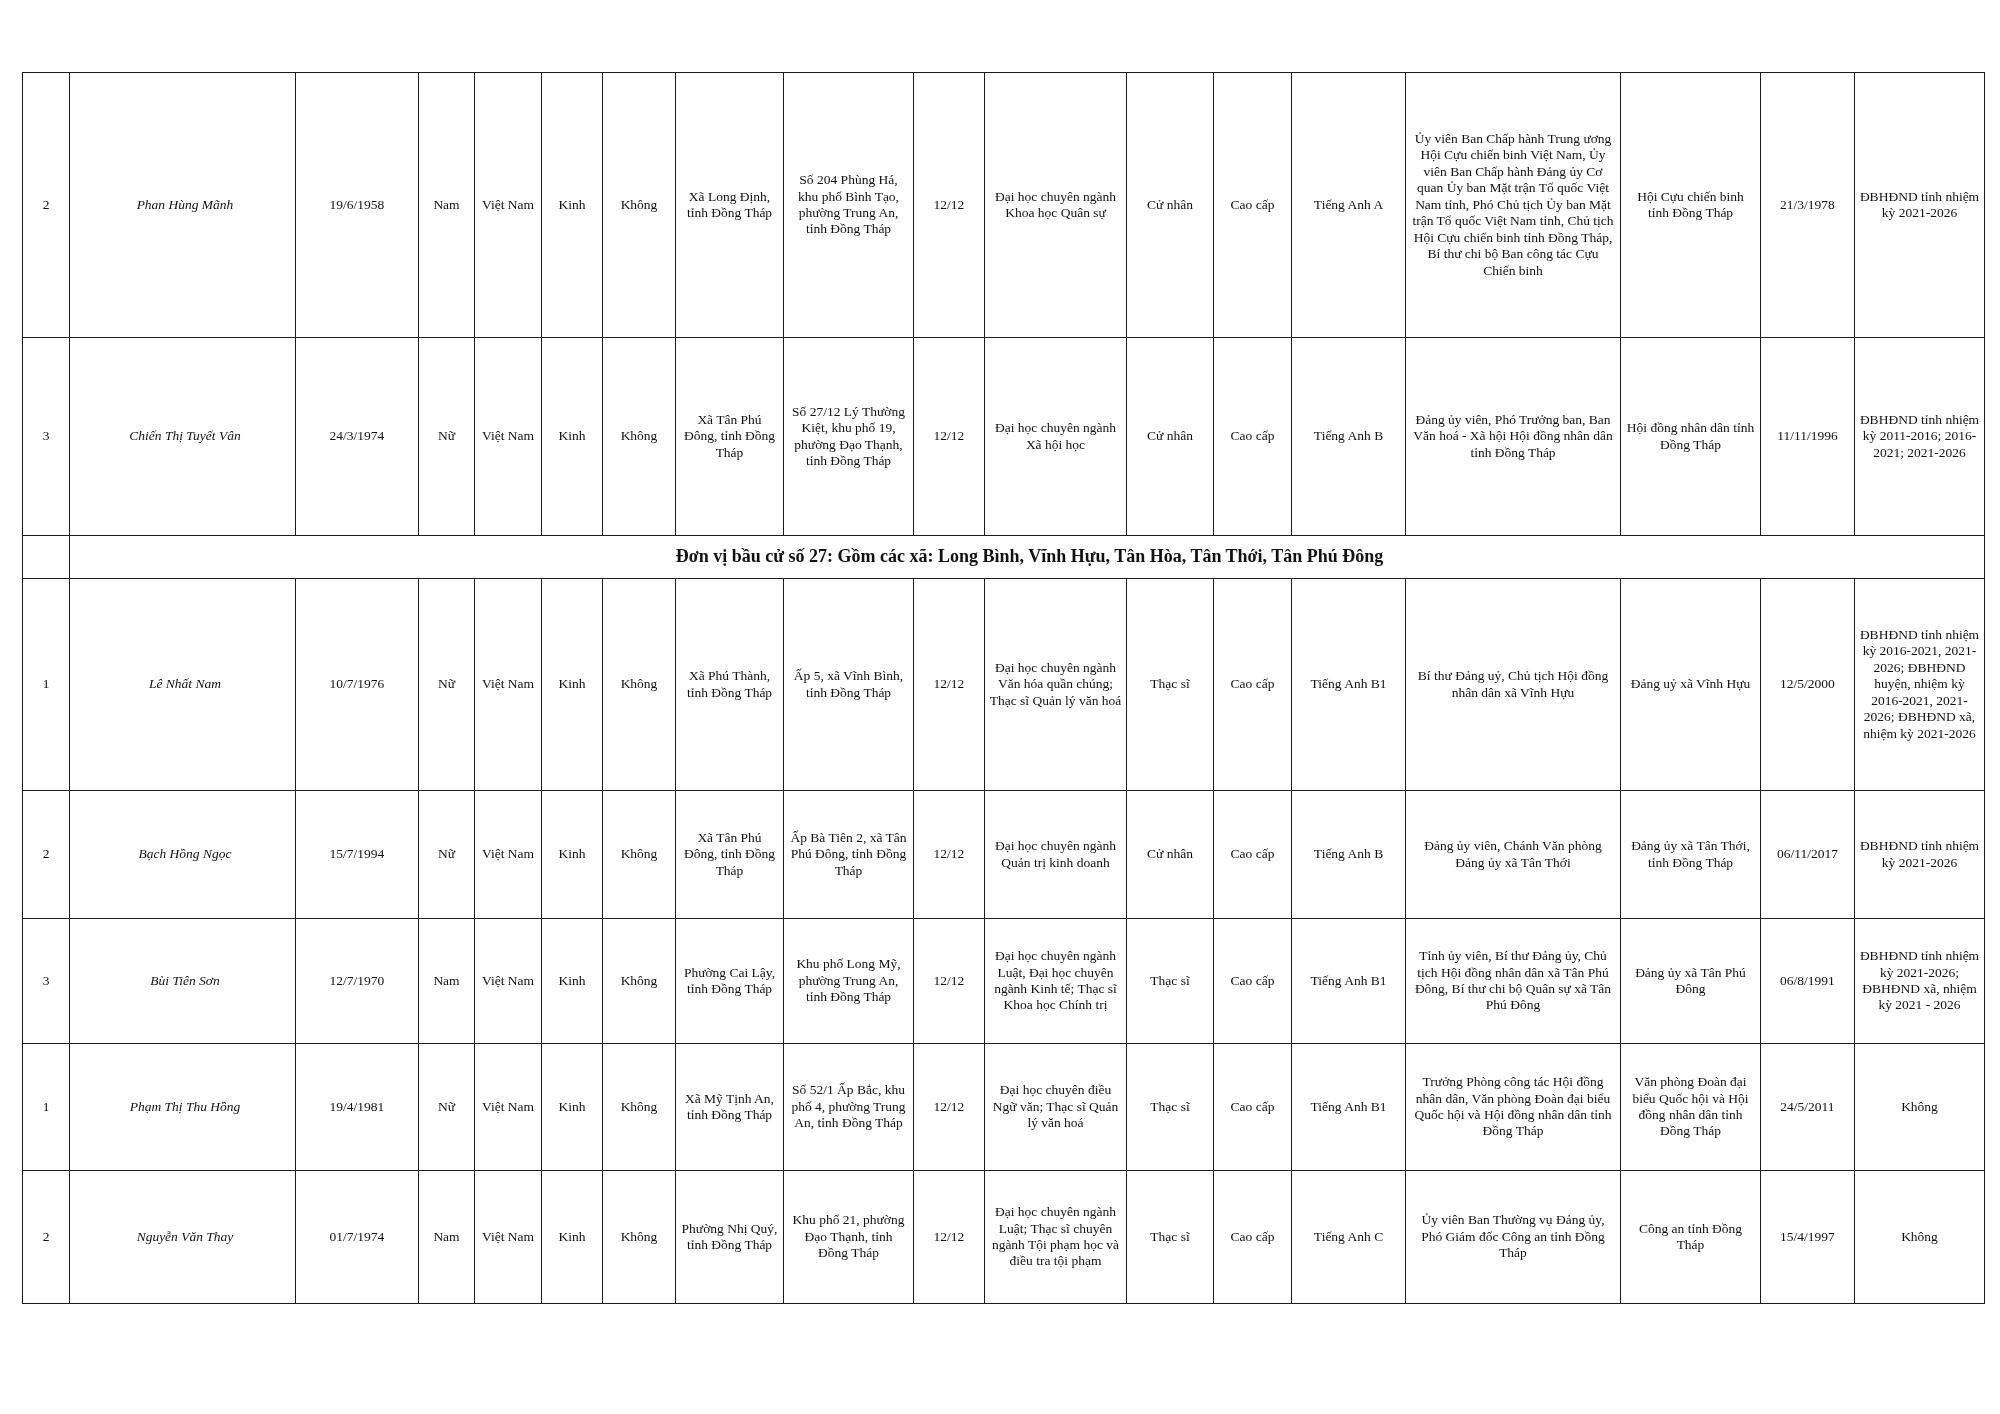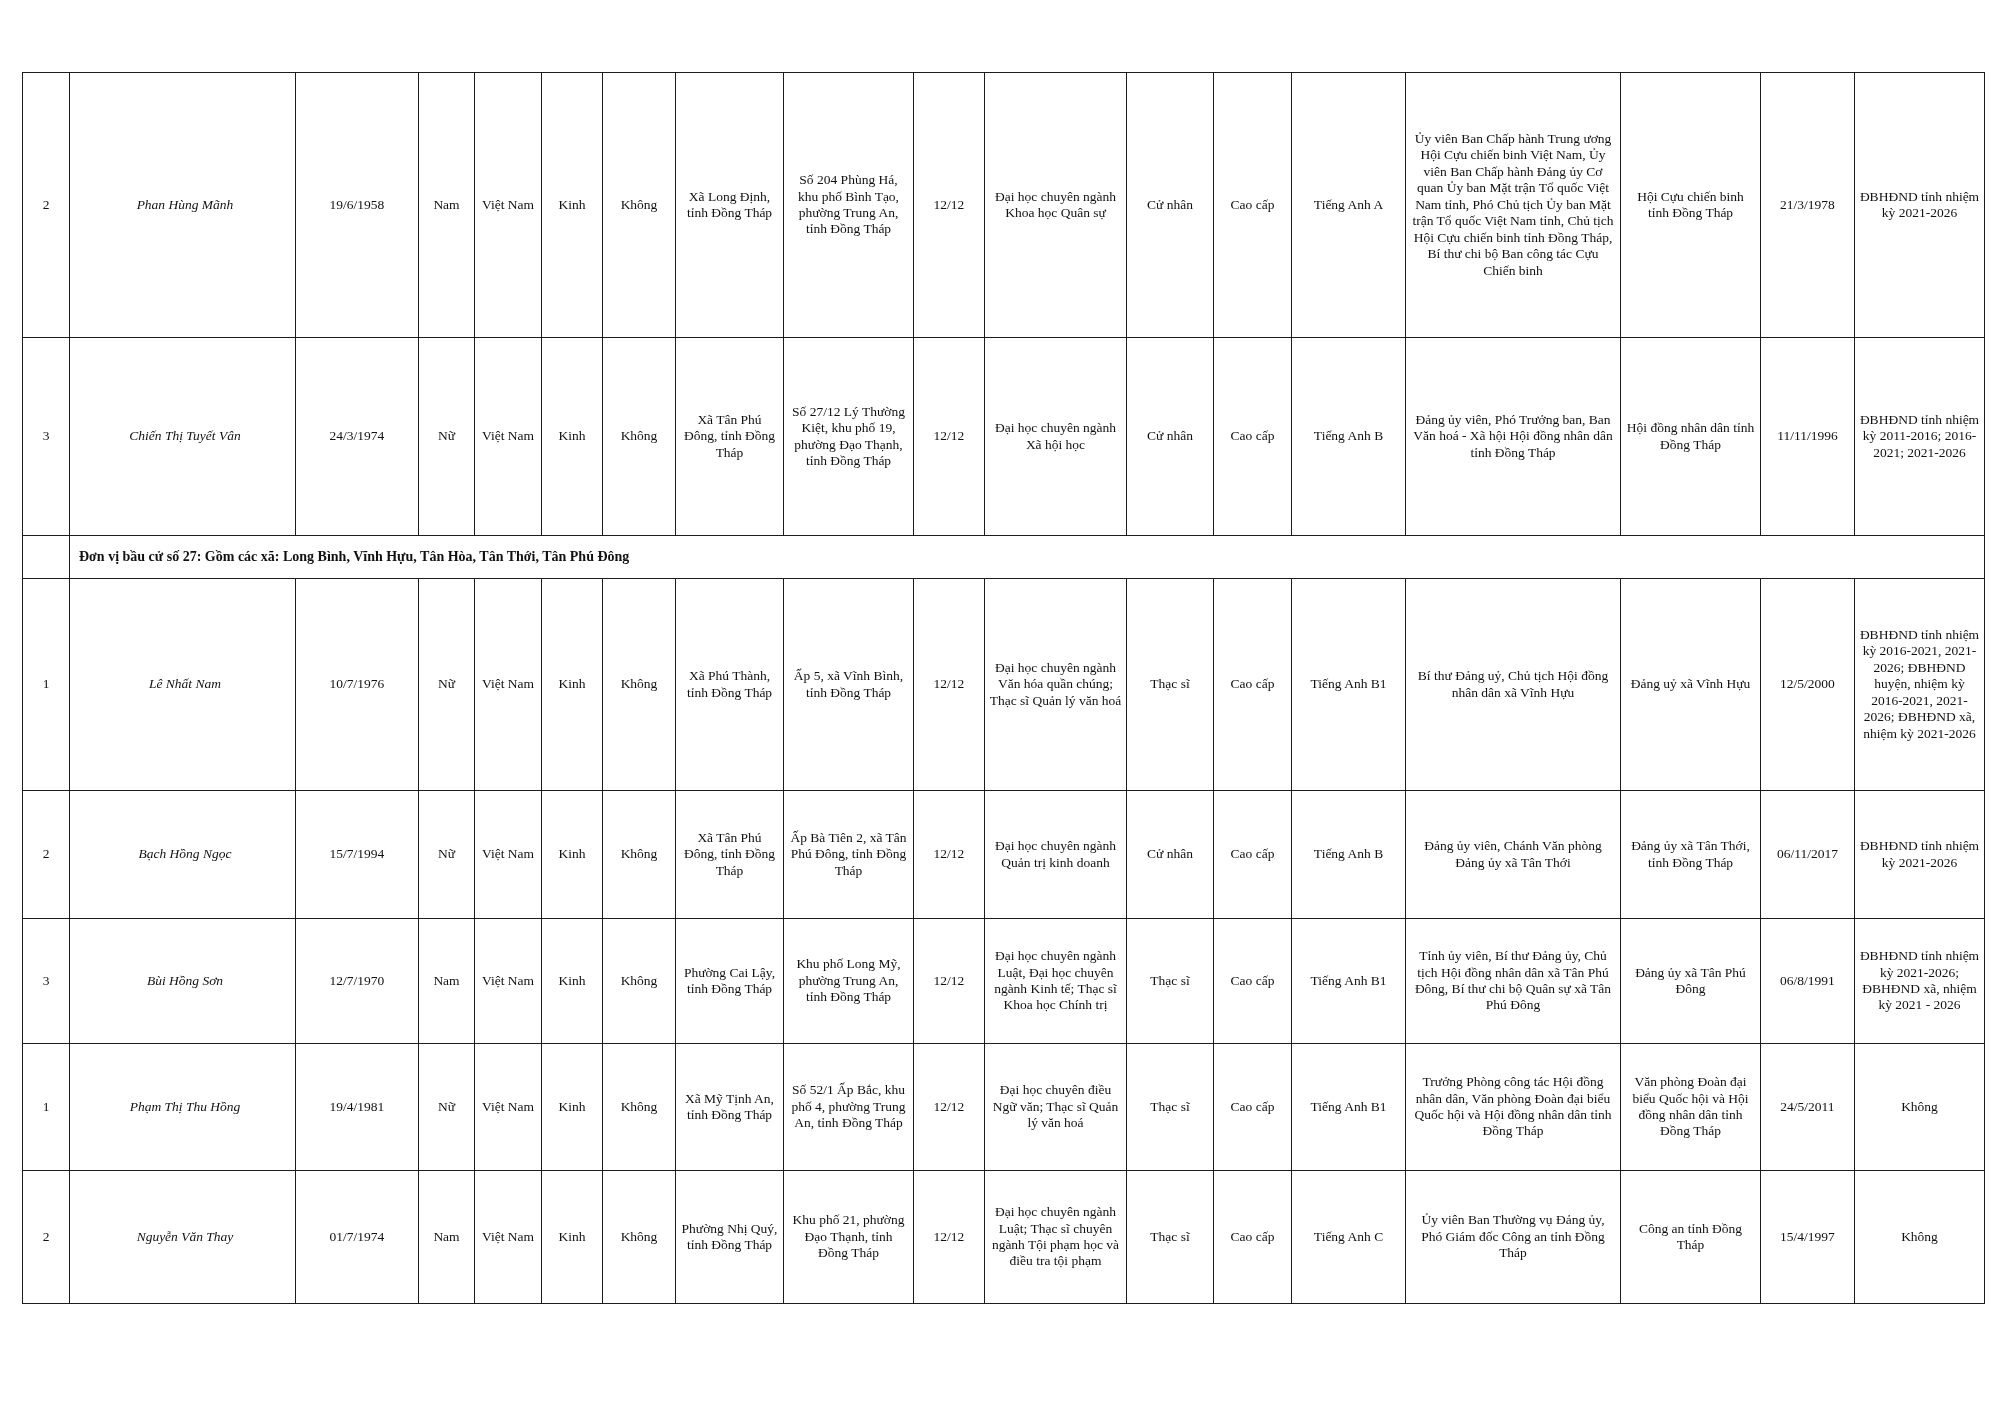--- a/index.html
+++ b/index.html
@@ -39,24 +39,24 @@
     line-height: 1.22;
     word-wrap: break-word;
     color: #111111;
   }
   table.cand td.c-name {
     text-align: center;
     padding-left: 9px;
     font-style: italic;
   }
   table.cand td.c-section {
-    text-align: left;
+    text-align: center;
     font-weight: bold;
     padding-left: 9px;
-    font-size: 14px;
+    font-size: 18px;
   }
   table.cand td.c-stt { padding: 2px 1px; }
 </style>
 </head>
 <body>
 
 <div class="page">
   <table class="cand">
     <colgroup>
         <col style="width: 47px;">
@@ -158,21 +158,21 @@
           <td>Cử nhân</td>
           <td>Cao cấp</td>
           <td>Tiếng Anh B</td>
           <td>Đảng ủy viên, Chánh Văn phòng Đảng ủy xã Tân Thới</td>
           <td>Đảng ủy xã Tân Thới, tỉnh Đồng Tháp</td>
           <td>06/11/2017</td>
           <td>ĐBHĐND tỉnh nhiệm kỳ 2021-2026</td>
         </tr>
         <tr style="height: 125px;">
           <td class="c-stt">3</td>
-          <td class="c-name">Bùi Hồng Sơn</td>
+          <td class="c-name">Bùi Tiên Sơn</td>
           <td>12/7/1970</td>
           <td>Nam</td>
           <td>Việt Nam</td>
           <td>Kinh</td>
           <td>Không</td>
           <td>Phường Cai Lậy, tỉnh Đồng Tháp</td>
           <td>Khu phố Long Mỹ, phường Trung An, tỉnh Đồng Tháp</td>
           <td>12/12</td>
           <td>Đại học chuyên ngành Luật, Đại học chuyên ngành Kinh tế; Thạc sĩ Khoa học Chính trị</td>
           <td>Thạc sĩ</td>

